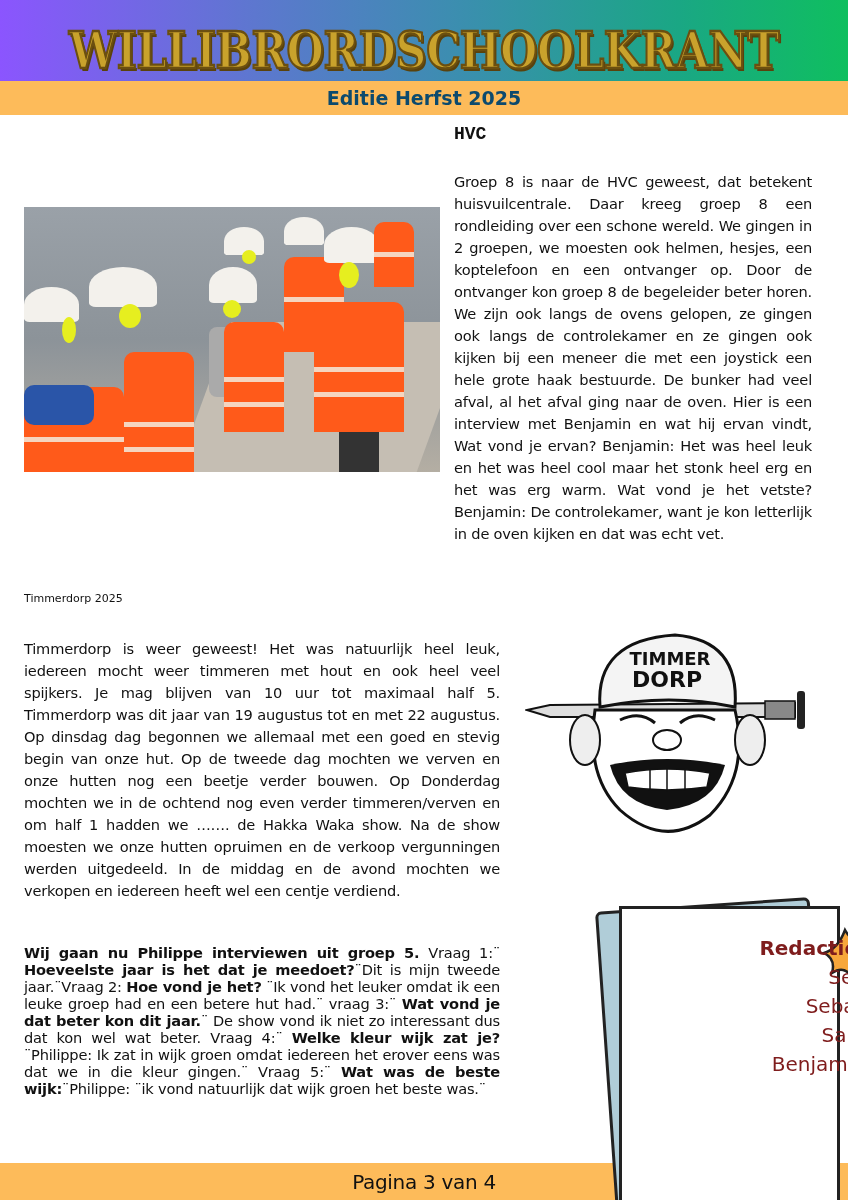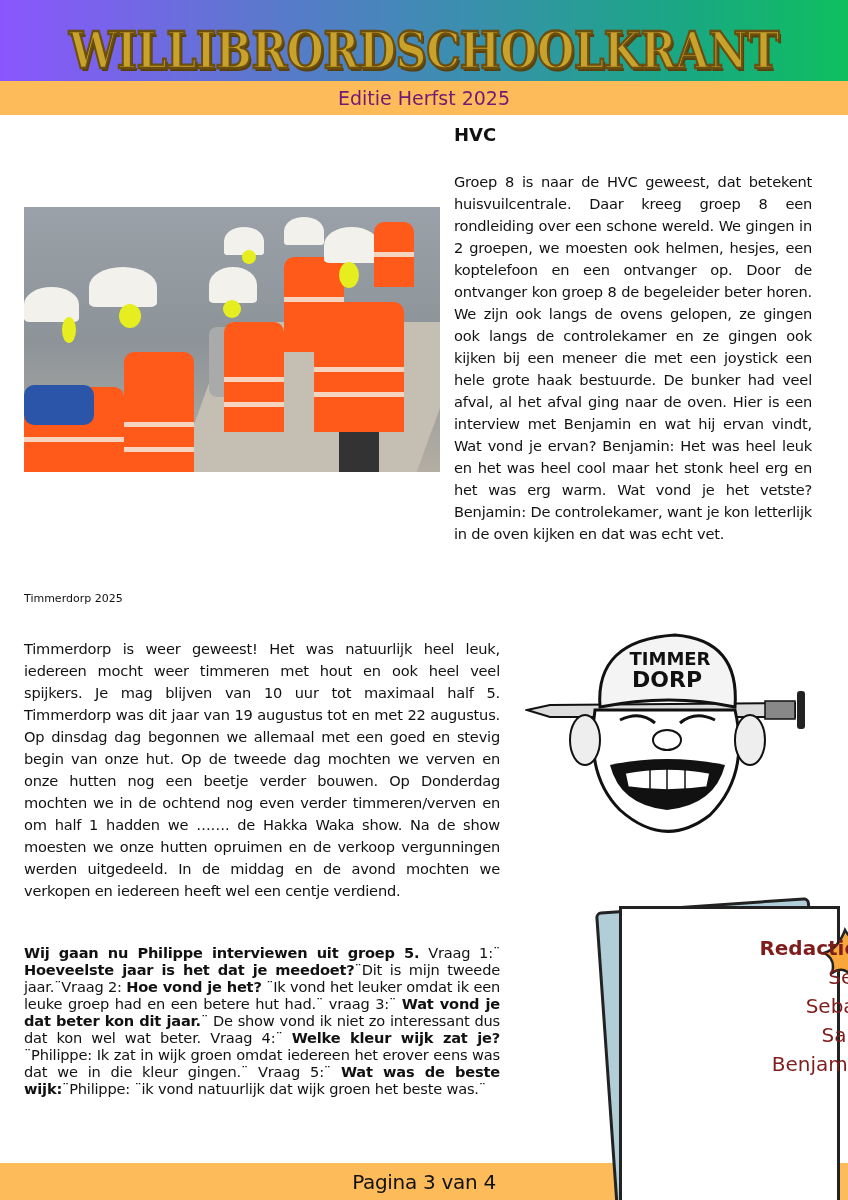--- a/index.html
+++ b/index.html
@@ -17,35 +17,35 @@
     color: #c9a22c;
     transform: scaleY(1.15);
     -webkit-text-stroke: 2px #6b4f10;
     text-shadow: 2px 2px 0 #5a420c;
   }
   .edition-bar {
     position: absolute; left: 0; top: 81px; width: 848px; height: 34px;
     background: #fdbb5a;
     display: flex; align-items: center; justify-content: center;
   }
-  .edition-title { font-weight: normal; font-size: 19px; color: #701a75; }
+  .edition-title { font-weight: bold; font-size: 19px; color: #0c4a6e; }
 
   .hvc-photo {
     position: absolute; left: 24px; top: 207px; width: 416px; height: 265px;
     background: linear-gradient(180deg, #9aa1a8 0%, #8c9399 50%, #b4aea3 100%);
     overflow: hidden;
   }
   .hvc-photo .floor { position: absolute; left: 180px; bottom: 0; width: 240px; height: 150px; background: #c5beb3; transform: skewX(-20deg); }
   .kid { position: absolute; }
   .vest { position: absolute; background: #ff5a1a; border-radius: 10px 10px 0 0; }
   .stripe { position: absolute; left: 0; right: 0; height: 5px; background: #f5d5c0; }
   .helmet { position: absolute; background: #f3f1ec; border-radius: 50% 50% 10% 10%; }
   .earmuff { position: absolute; background: #e6ee1f; border-radius: 50%; }
 
-  .hvc-heading { position: absolute; left: 454px; top: 124px; font-weight: bold; font-size: 18px; }
+  .hvc-heading { position: absolute; left: 454px; top: 124px; font-weight: bold; font-size: 18px; font-family: Liberation Mono, monospace; }
   .hvc-body {
     position: absolute; left: 454px; top: 171px; width: 358px;
     font-size: 14.6px; line-height: 22px; text-align: justify; letter-spacing: -0.2px;
   }
 
   .timmer-heading { position: absolute; left: 24px; top: 592px; font-weight: normal; font-size: 11px; }
   .timmer-body {
     position: absolute; left: 24px; top: 638px; width: 476px;
     font-size: 14.6px; line-height: 22px; text-align: justify; letter-spacing: -0.2px;
   }

